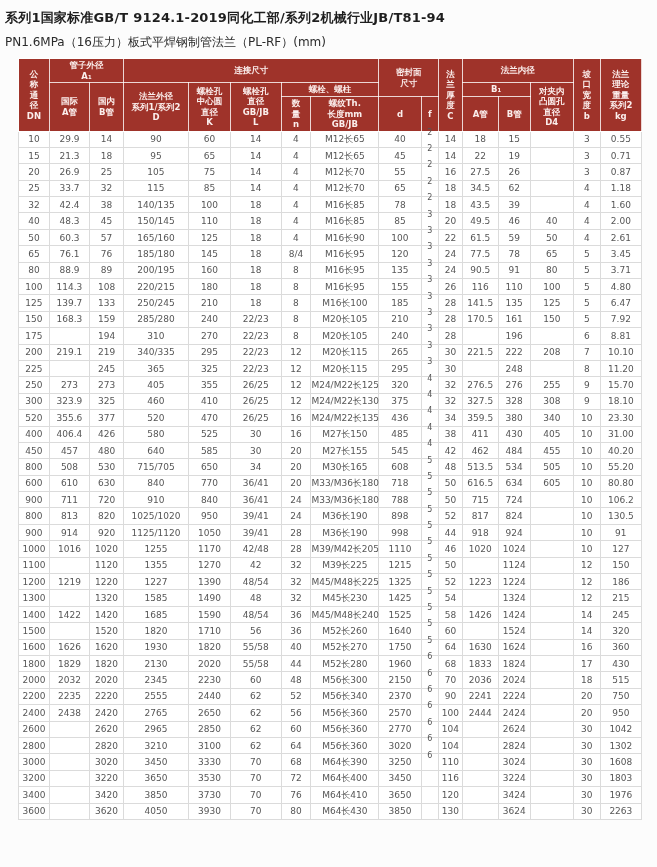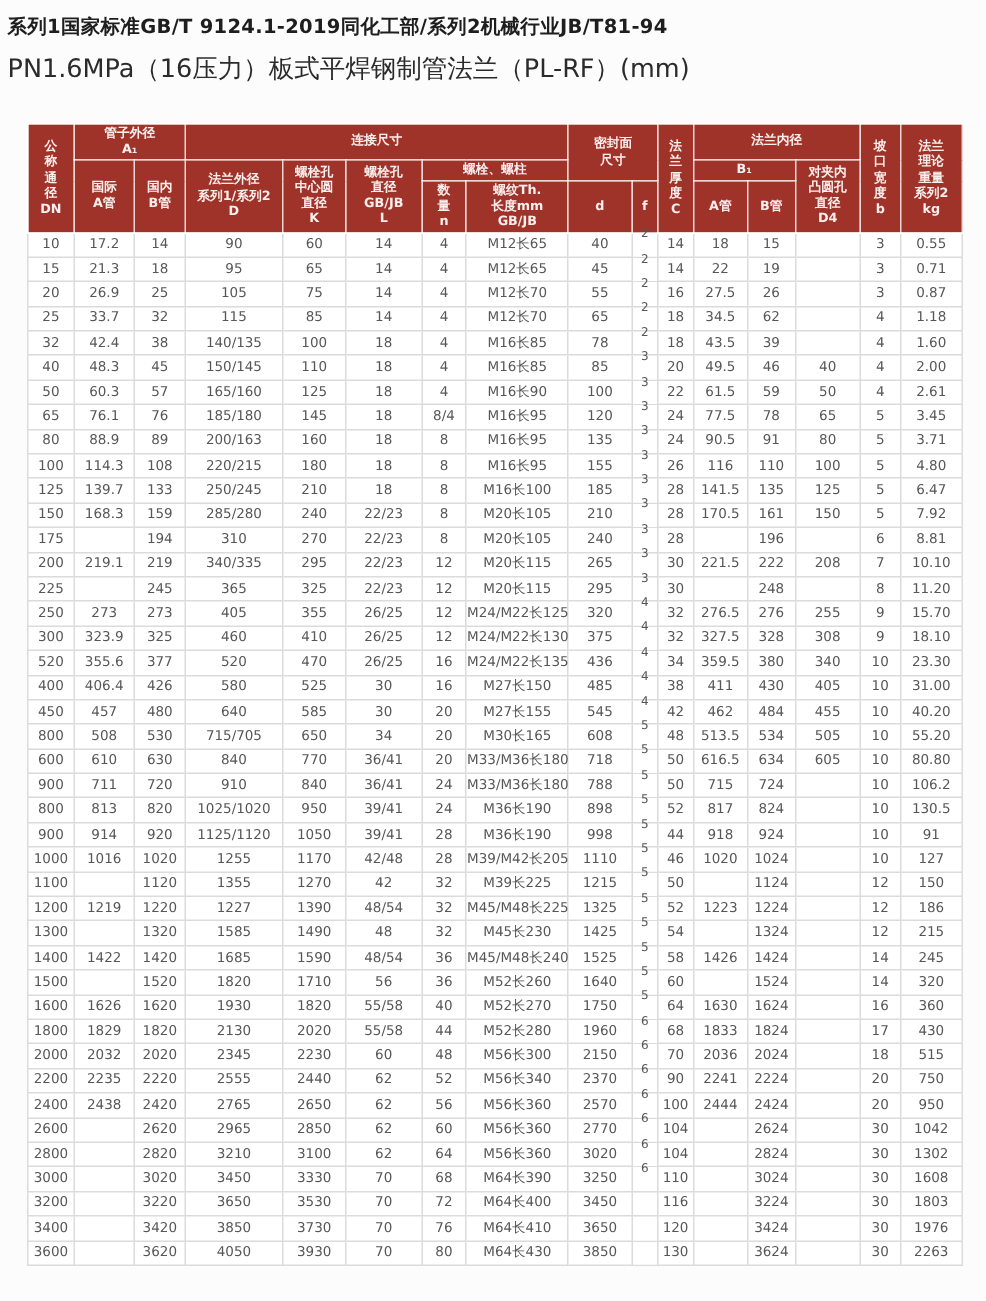--- a/index.html
+++ b/index.html
@@ -8,22 +8,22 @@
     background:#fcfcfc;
     font-family:"DejaVu Sans","Liberation Sans",sans-serif;
     -webkit-font-smoothing:antialiased;
   }
   .page{width:657px;height:865px;overflow:hidden;background:#fcfcfc;}
   .title{
     font-weight:bold;font-size:13px;color:#1e1e1e;
     padding:9px 4px 0 5px;letter-spacing:0.2px;
   }
   .subtitle{
-    font-size:17px;color:#2b2b2b;
-    padding:7px 4px 25px 5px;
+    font-size:12px;color:#2b2b2b;
+    padding:7px 4px 7px 5px;
   }
   table{
     border-collapse:collapse;
     margin-left:18px;
     table-layout:fixed;
     width:624px;
   }
   thead th{
     background:#9f332a;
     color:#fbeeec;
@@ -151,21 +151,21 @@
 GB/JB</th>
         <th>d</th>
         <th>f</th>
         <th>A管</th>
         <th>B管</th>
       </tr>
     </thead>
     <tbody>
         <tr>
           <td>10</td>
-          <td>17.2</td>
+          <td>29.9</td>
           <td>14</td>
           <td>90</td>
           <td>60</td>
           <td>14</td>
           <td>4</td>
           <td>M12长65</td>
           <td>40</td>
           <td class="f-cell"><span class="f-val">2</span></td>
           <td>14</td>
           <td>18</td>
@@ -297,21 +297,21 @@
           <td>77.5</td>
           <td>78</td>
           <td>65</td>
           <td>5</td>
           <td>3.45</td>
         </tr>
         <tr>
           <td>80</td>
           <td>88.9</td>
           <td>89</td>
-          <td>200/163</td>
+          <td>200/195</td>
           <td>160</td>
           <td>18</td>
           <td>8</td>
           <td>M16长95</td>
           <td>135</td>
           <td class="f-cell"><span class="f-val">3</span></td>
           <td>24</td>
           <td>90.5</td>
           <td>91</td>
           <td>80</td>

